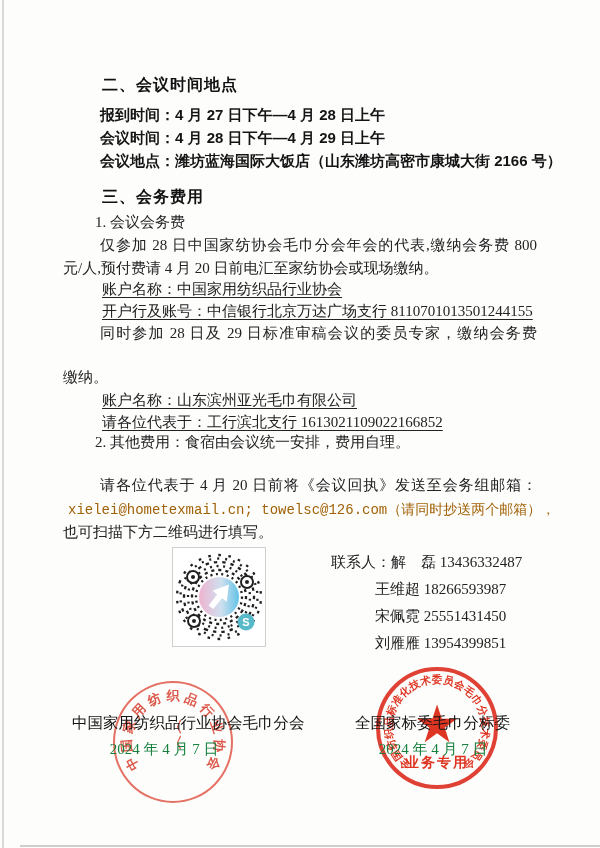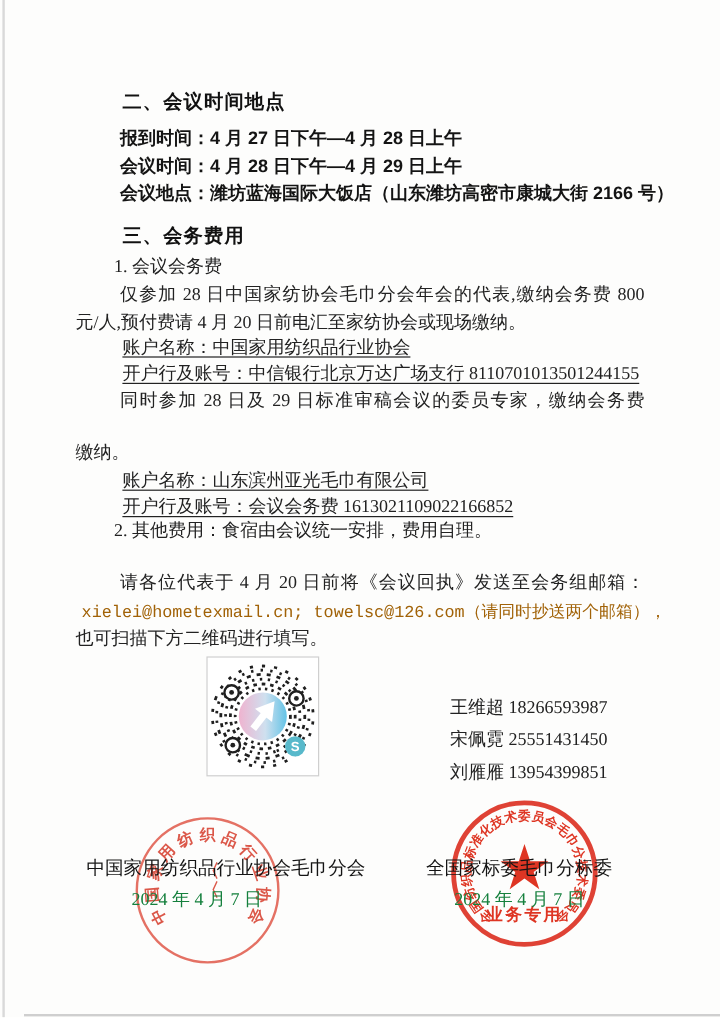--- a/index.html
+++ b/index.html
@@ -55,21 +55,21 @@
   <div class="abs body-t just" style="left:100px;top:224px;width:437px;">仅参加 28 日中国家纺协会毛巾分会年会的代表,缴纳会务费 800</div>
   <div class="abs body-t" style="left:63px;top:247px;">元/人,预付费请 4 月 20 日前电汇至家纺协会或现场缴纳。</div>
 
   <div class="abs body-t ul" style="left:102px;top:268px;">账户名称：中国家用纺织品行业协会</div>
   <div class="abs body-t ul" style="left:102px;top:290px;">开户行及账号：中信银行北京万达广场支行 8110701013501244155</div>
 
   <div class="abs body-t just" style="left:100px;top:312px;width:437px;">同时参加 28 日及 29 日标准审稿会议的委员专家，缴纳会务费</div>
   <div class="abs body-t" style="left:63px;top:356px;">缴纳。</div>
 
   <div class="abs body-t ul" style="left:102px;top:379px;">账户名称：山东滨州亚光毛巾有限公司</div>
-  <div class="abs body-t ul" style="left:102px;top:401px;">开户行及账号：会议会务费 1613021109022166852</div>
+  <div class="abs body-t ul" style="left:102px;top:401px;">请各位代表于：工行滨北支行 1613021109022166852</div>
 
   <div class="abs body-t" style="left:95px;top:421px;">2.  其他费用：食宿由会议统一安排，费用自理。</div>
 
   <div class="abs body-t just" style="left:100px;top:464px;width:437px;">请各位代表于 4 月 20 日前将《会议回执》发送至会务组邮箱：</div>
   <div class="abs mono" style="left:68px;top:489px;color:#a16207;">xielei@hometexmail.cn; towelsc@126.com（请同时抄送两个邮箱），</div>
   <div class="abs body-t" style="left:63px;top:511px;">也可扫描下方二维码进行填写。</div>
 
   <div class="qr-box">
     <svg width="92" height="98" viewBox="0 0 92 98">
       <defs>
@@ -104,20 +104,23 @@
         <g transform="rotate(38)" fill="#ffffff">
           <rect x="-3" y="-3" width="6" height="16"></rect>
           <polygon points="-9,-1 9,-1 0,-16"></polygon>
         </g>
         <circle cx="27" cy="25" r="8.5" fill="#58b9cb"></circle>
         <text x="27" y="29" text-anchor="middle" font-size="11" font-weight="bold" fill="#ffffff" font-family="Liberation Sans, sans-serif">S</text>
       </g>
     </svg>
   </div>
 
+  <div class="contact-row" style="left:331px;top:553px;">
+    <span>联系人：</span><span>解　磊</span>&nbsp;<span class="phone">13436332487</span>
+  </div>
   <div class="contact-row" style="left:375px;top:580px;">
     <span>王维超</span>&nbsp;<span class="phone">18266593987</span>
   </div>
   <div class="contact-row" style="left:375px;top:607px;">
     <span>宋佩霓</span>&nbsp;<span class="phone">25551431450</span>
   </div>
   <div class="contact-row" style="left:375px;top:634px;">
     <span>刘雁雁</span>&nbsp;<span class="phone">13954399851</span>
   </div>
 

